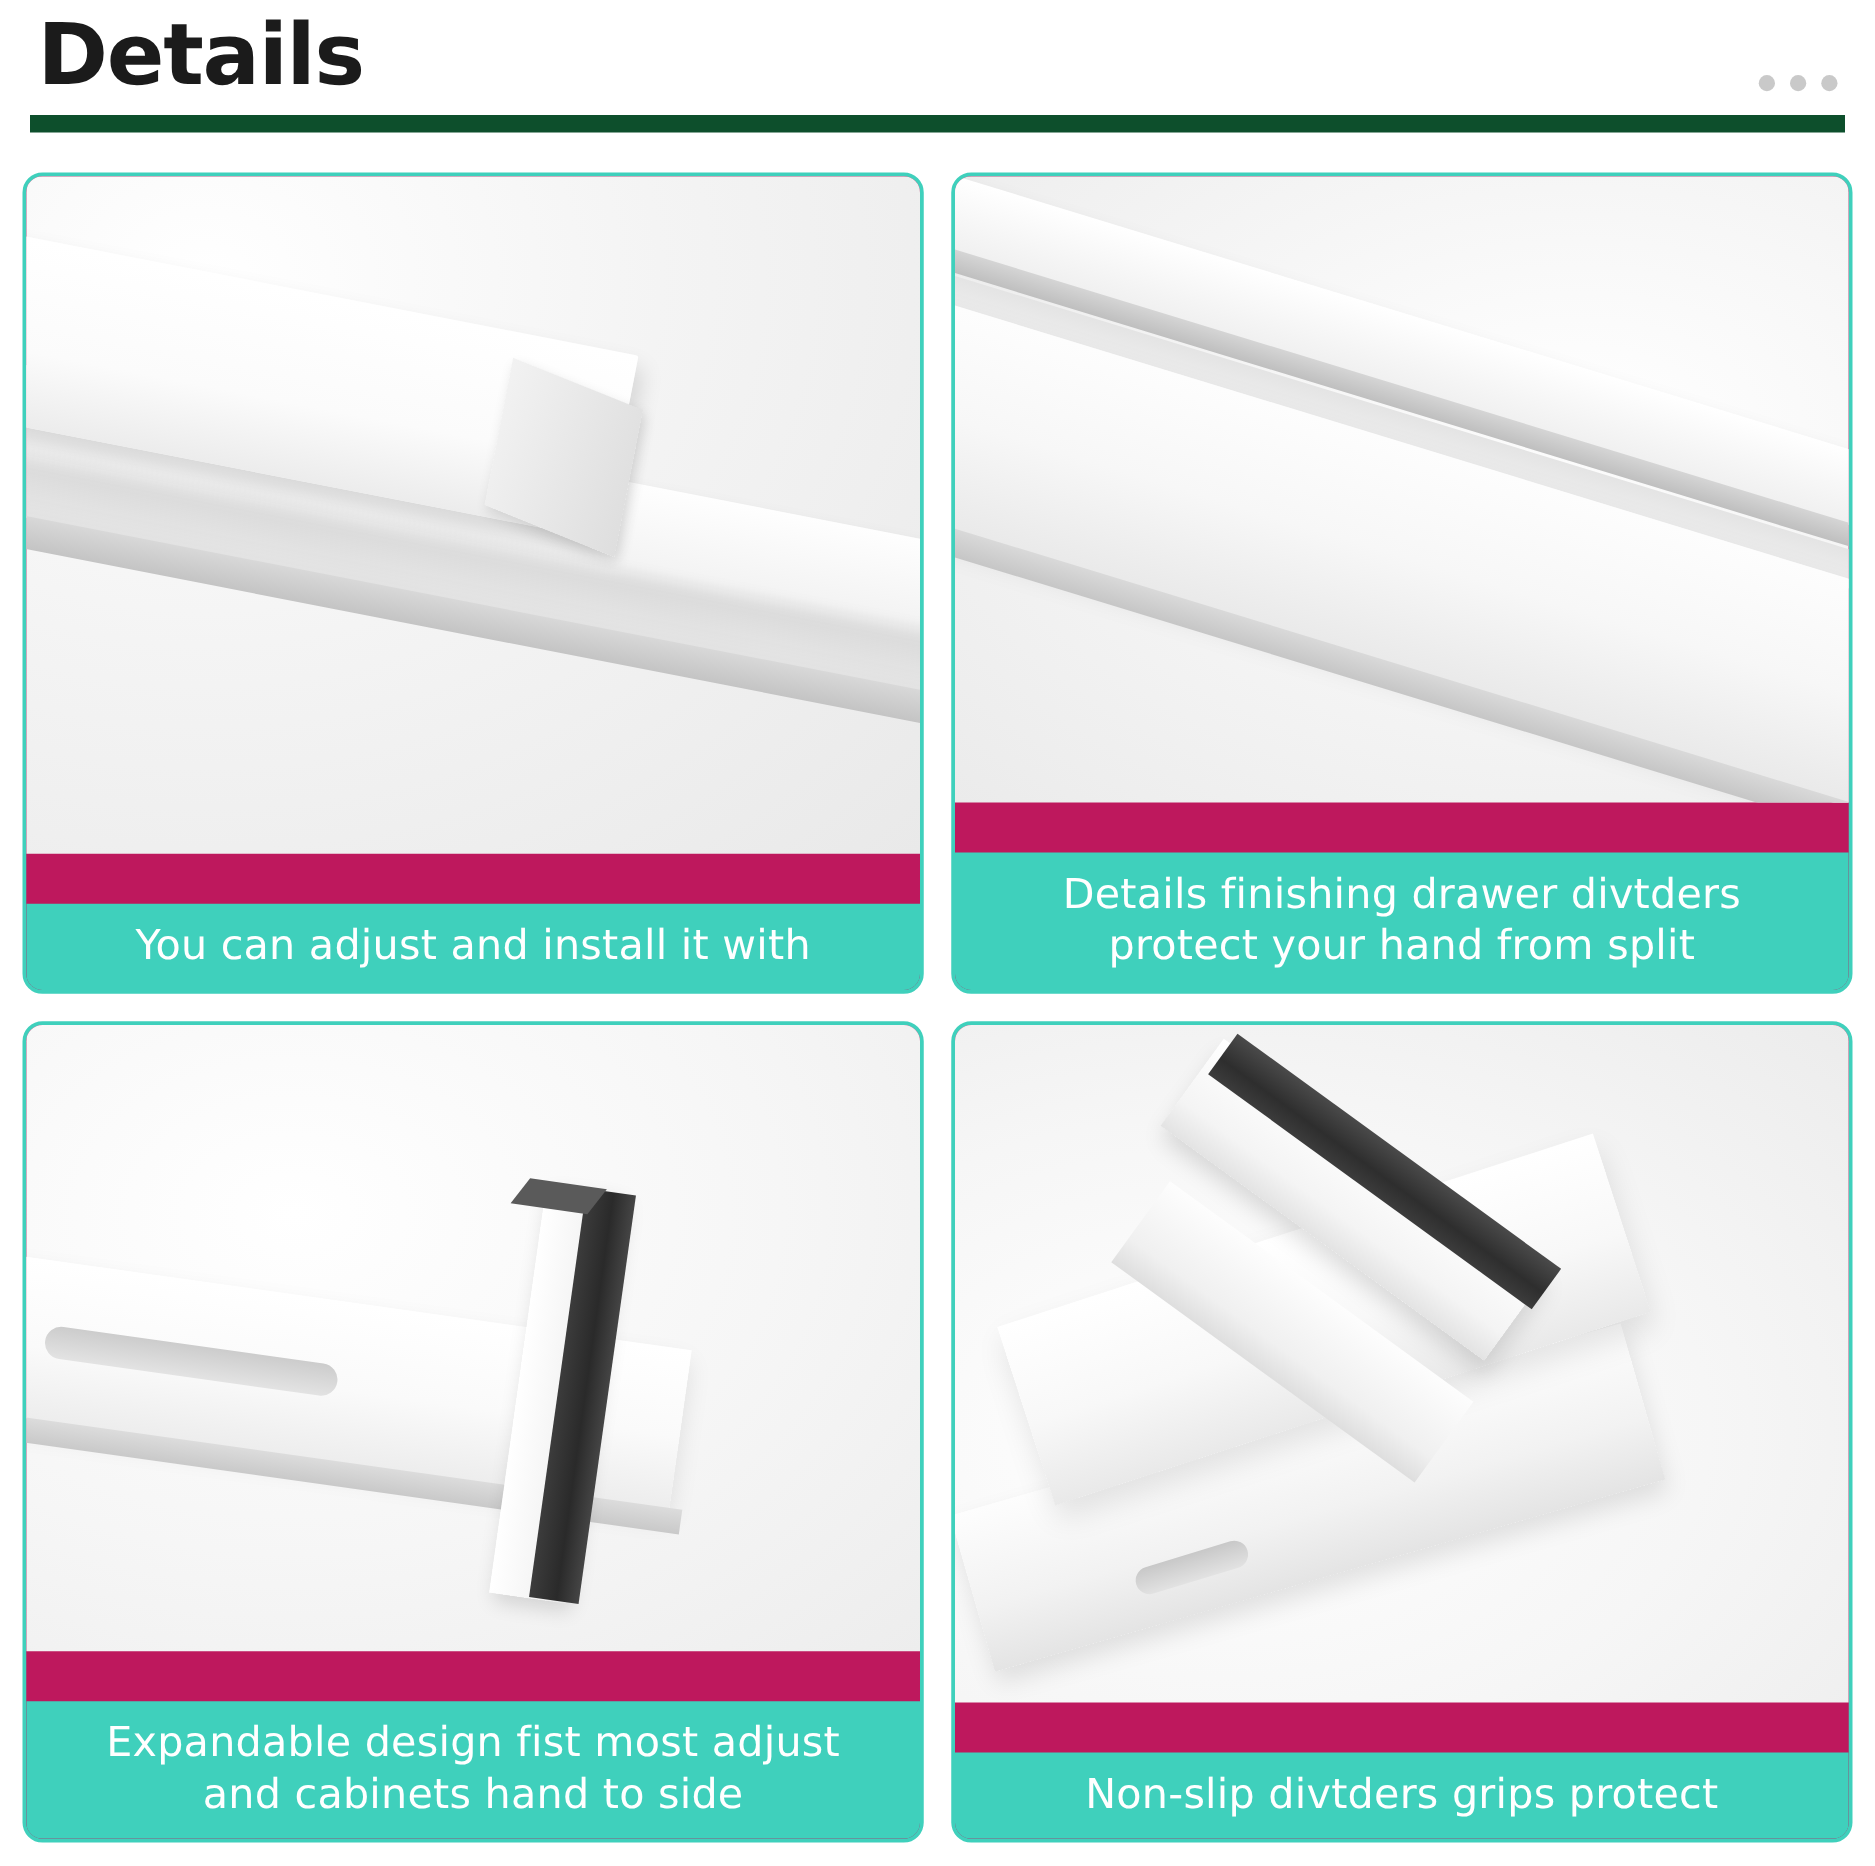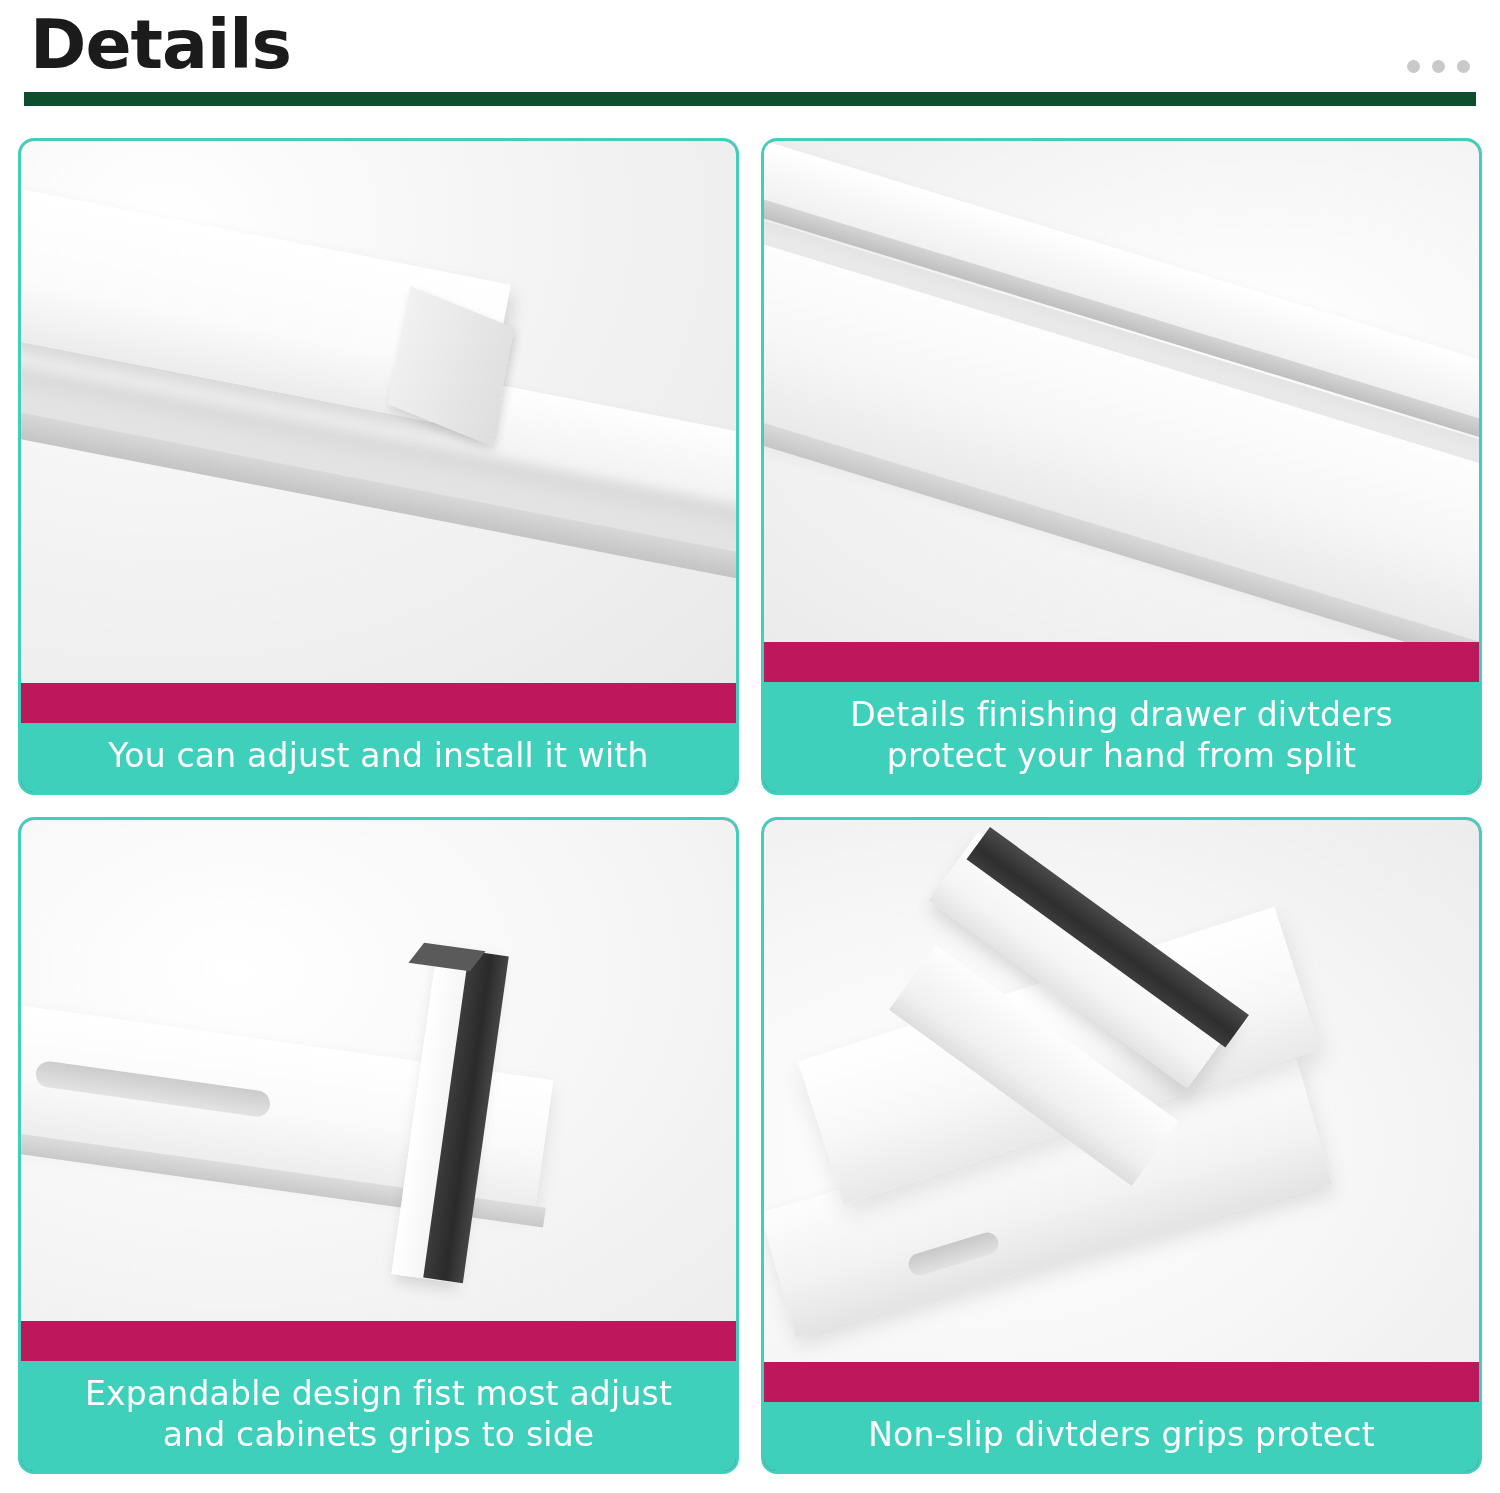--- a/index.html
+++ b/index.html
@@ -366,21 +366,21 @@
       <div class="photo p3">
         <div class="body"></div>
         <div class="body-edge"></div>
         <div class="slot3"></div>
         <div class="endcap"></div>
         <div class="grip"></div>
         <div class="grip-top"></div>
       </div>
       <div class="caption">
         <span class="line">Expandable design fist most adjust</span>
-        <span class="line">and cabinets grips to side</span>
+        <span class="line">and cabinets hand to side</span>
       </div>
     </div>
 
     <div class="card">
       <div class="photo p4">
         <div class="arm2"></div>
         <div class="slot4"></div>
         <div class="arm"></div>
         <div class="cap2"></div>
         <div class="cap"></div>

